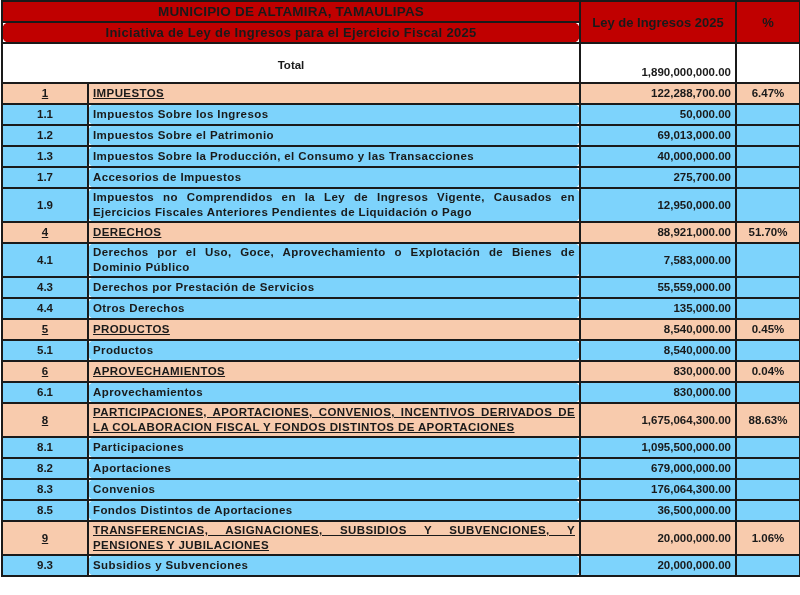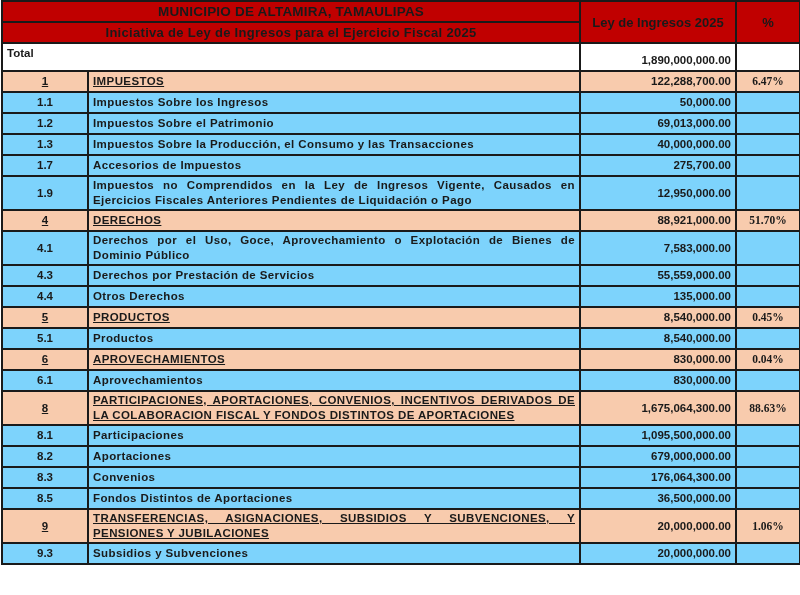--- a/index.html
+++ b/index.html
@@ -5,37 +5,37 @@
   html, body { margin:0; padding:0; background:#ffffff; }
   body { width:800px; height:595px; overflow:hidden; font-family:"Liberation Sans", sans-serif; }
   table.budget { border-collapse:collapse; width:798px; margin-left:1px; table-layout:fixed; }
   table.budget td { border:2px solid #1a1a1a; padding:0 4px; font-size:11.5px; color:#1a1a1a; font-weight:bold; line-height:15px; }
   col.c-code { width:86px; }
   col.c-concept { width:492px; }
   col.c-amount { width:156px; }
   col.c-pct { width:64px; }
   .hdr td { background:#c00000; color:#ffffff; }
   .hdr .title { text-align:center; font-size:13.5px; height:19px; letter-spacing:0.2px; }
-  .hdr .subtitle { text-align:center; font-size:13px; height:19px; letter-spacing:0.3px; }
+  .hdr .subtitle { text-align:center; font-size:13px; height:19px; letter-spacing:0.3px;border-radius:8px; }
   .hdr .amt-head { text-align:center; font-size:13px; }
   .hdr .pct-head { text-align:center; font-size:13px; }
   tr.total td { height:24px; background:#fff; }
-  tr.total td.label { text-align:left; vertical-align:top; padding-top:2px; }
+  tr.total td.label { text-align:center; vertical-align:top; padding-top:14px; }
   tr.total td.amount { vertical-align:bottom; padding-bottom:2px; }
   td.code { text-align:center; }
   td.amount { text-align:right; }
-  td.pct { text-align:center;font-family:Liberation Serif, serif; }
+  td.pct { text-align:center; }
   tr.cat td { background:#f8cbad; height:19px; }
   tr.cat td.code span, tr.cat td.concept span { text-decoration:underline; }
   tr.cat td.concept { text-transform:none; }
   tr.sub td { background:#7dd3fc; height:19px; }
   tr.tall td { height:32px; }
   td.concept.justify { text-align:justify; }
   td.concept { letter-spacing:0.4px; }
-  tr.sub td.concept { font-weight:bold; }
+  tr.sub td.concept { font-weight:bold;border-radius:7px; }
 </style>
 </head>
 <body>
 
 <table class="budget">
   <colgroup>
     <col class="c-code">
       <col class="c-concept">
       <col class="c-amount">
       <col class="c-pct">

